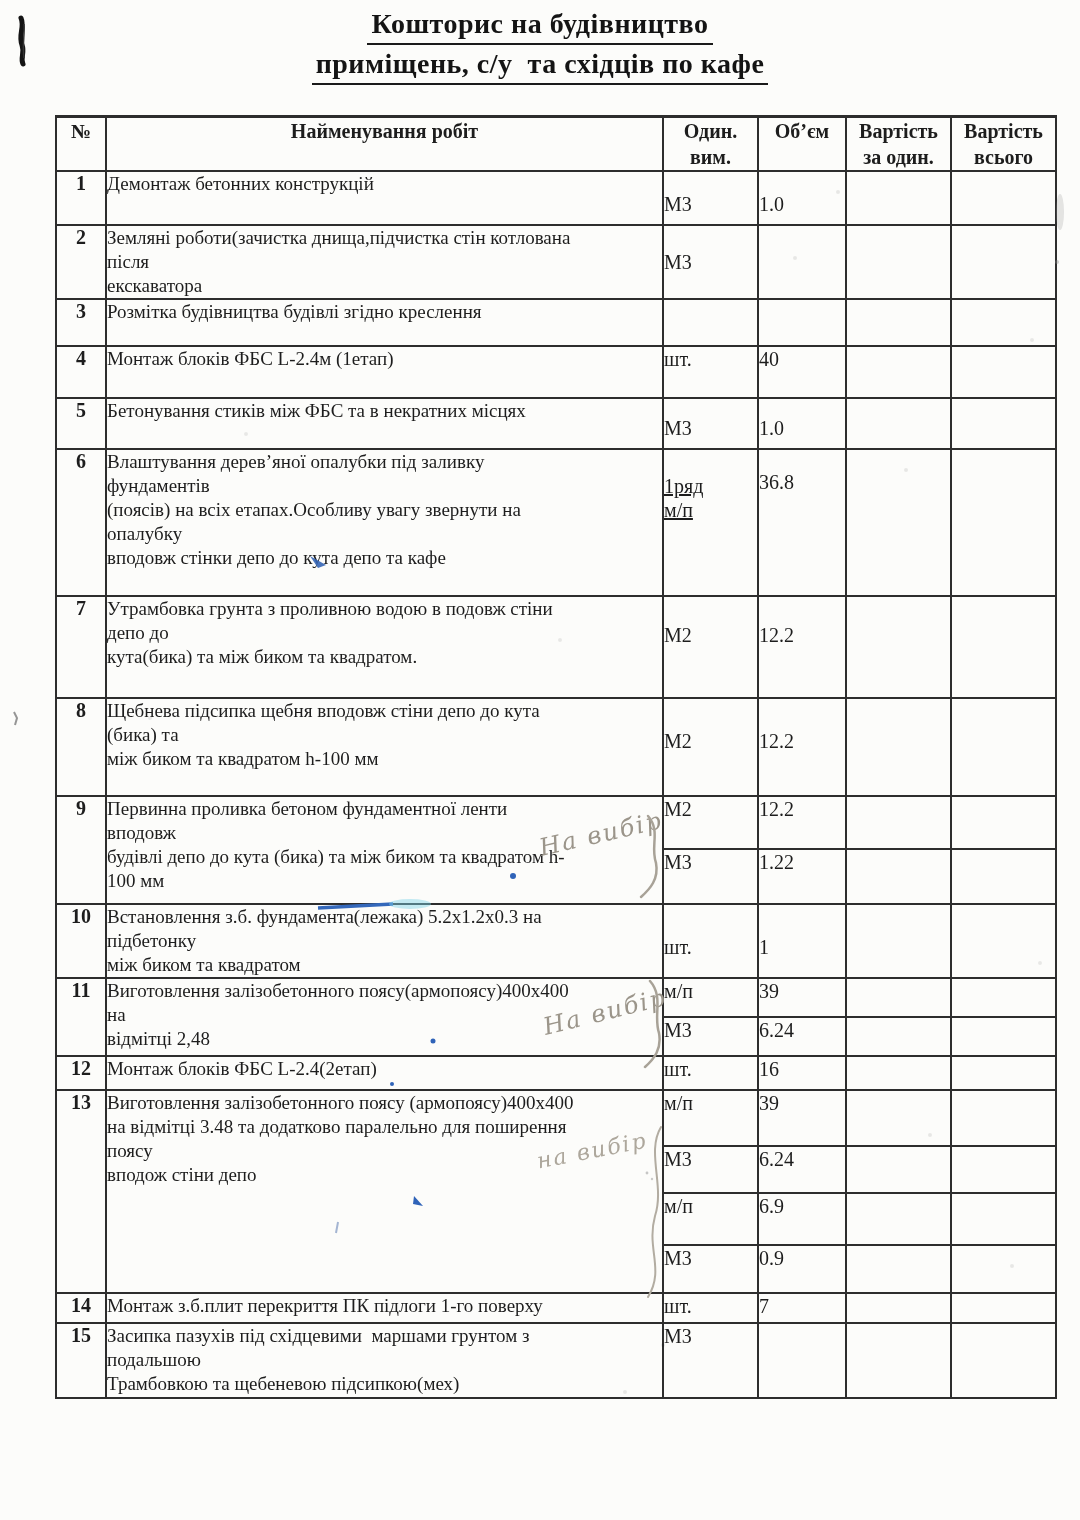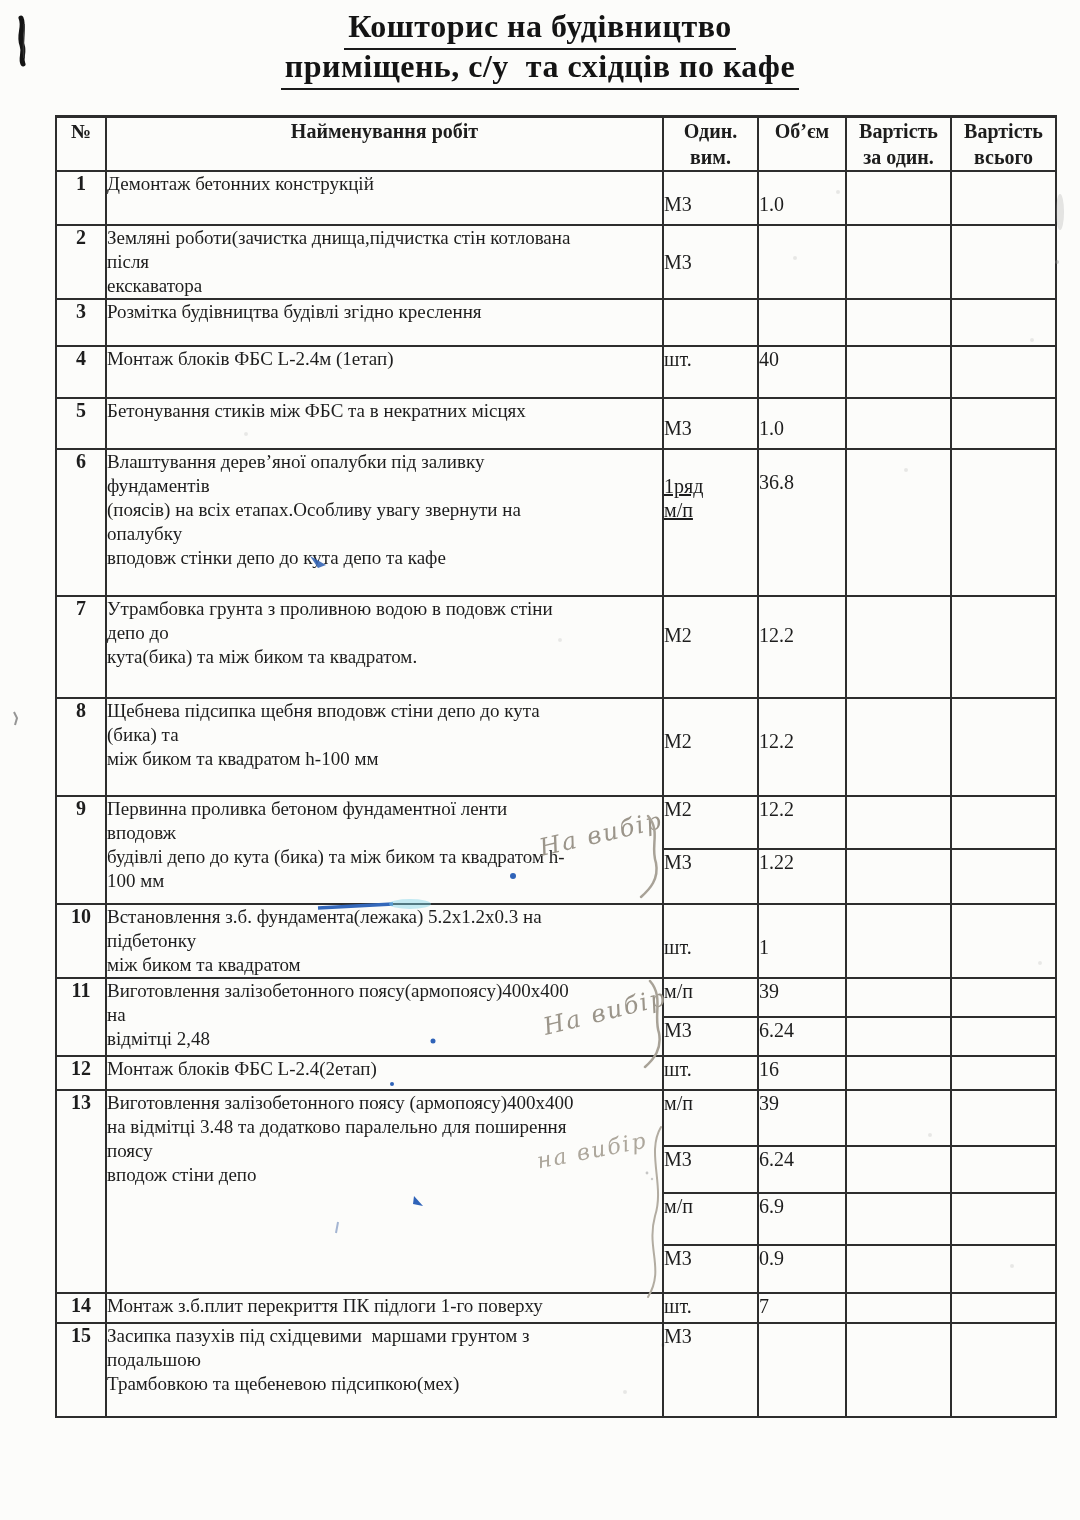--- a/index.html
+++ b/index.html
@@ -6,21 +6,21 @@
   body{width:1080px;height:1520px;background:#e9e9e7;}
   .page{
     position:relative;width:1080px;height:1520px;overflow:hidden;
     background:#fcfcfa;
     font-family:"Liberation Serif", serif;
     color:#1d1d1d;
   }
   
   .title-line{
     position:absolute;left:0;width:1080px;text-align:center;
-    font-weight:bold;font-size:32px;color:#141414;letter-spacing:.5px;
+    font-weight:bold;font-size:28px;color:#141414;letter-spacing:.5px;
   }
   .title-line .ul{
     display:inline-block;border-bottom:2px solid #1a1a1a;
     padding:0 4px 3px 4px;white-space:pre;
   }
   .t1{top:8px;}
   .t2{top:48px;}
   
   table.est{
     position:absolute;left:55px;top:115px;width:1000px;
@@ -41,21 +41,21 @@
   .vmid{vertical-align:middle !important;padding-top:0 !important;}
   .pt20{padding-top:20px !important;margin-left:8px;}
   .pt24{padding-top:24px !important;text-decoration:underline;}
   .pt26{padding-top:26px !important;}
   .pt30{padding-top:30px !important;}
   
   .h53{height:53px;} .h54{height:54px;} .h71{height:71px;} .h47{height:47px;}
   .h52{height:52px;} .h51{height:51px;} .h147{height:147px;} .h102{height:102px;}
   .h98{height:98px;} .h55{height:55px;} .h72{height:72px;} .h39{height:39px;}
   .h34{height:34px;} .h56{height:56px;} .h48{height:48px;} .h30{height:30px;}
-  .h75{height:94px;}
+  .h75{height:75px;}
   
   .hw{
     position:absolute;font-family:"DejaVu Serif", serif;font-style:italic;
     letter-spacing:2px;pointer-events:none;white-space:pre;
   }
   .hw1{left:538px;top:820px;color:#9b958a;font-size:24px;transform:rotate(-13deg);}
   .hw2{left:542px;top:998px;color:#9b958a;font-size:24px;transform:rotate(-14deg);}
   .hw3{left:536px;top:1138px;color:#ada79c;font-size:22px;transform:rotate(-11deg);}
   
   svg.overlay{position:absolute;left:0;top:0;pointer-events:none;}

